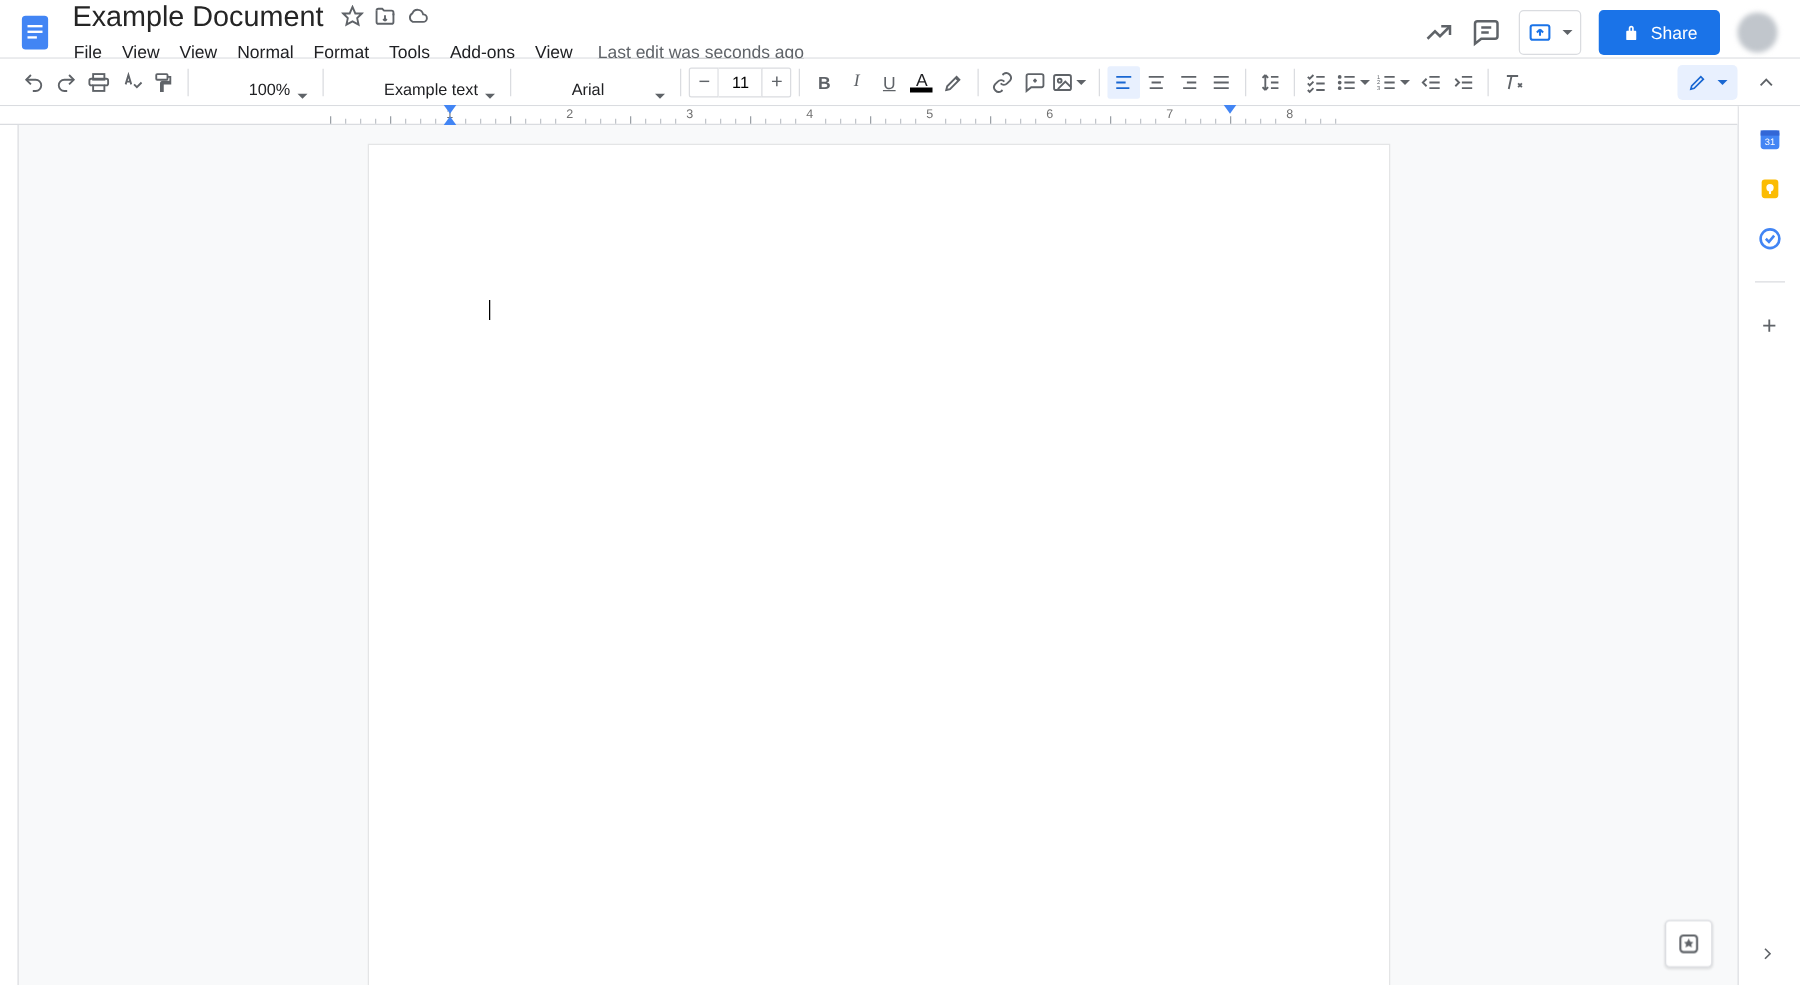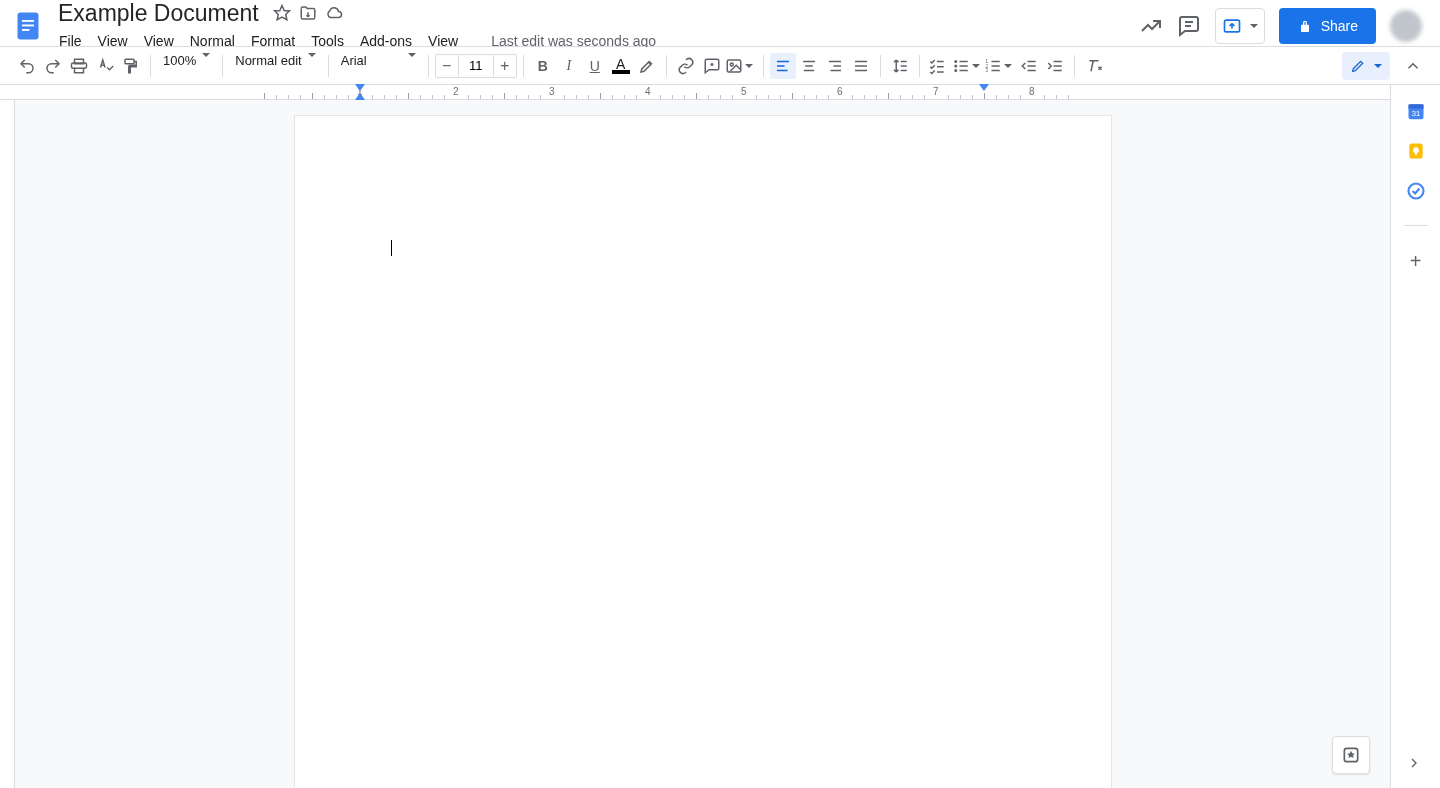--- a/index.html
+++ b/index.html
@@ -18,34 +18,34 @@
   .title-row{display:flex;align-items:center;height:40px;gap:4px;}
   .docs-logo{width:40px;height:40px;display:flex;align-items:center;justify-content:center;}
   .docs-logo svg{width:36px;height:36px;}
   .title-area{display:flex;flex-direction:column;gap:0px;}
   .title-line{display:flex;align-items:center;gap:8px;}
   .doc-title{font-size:23px;color:#252525;padding:2px 6px;border-radius:4px;}
   .title-icons{display:flex;gap:8px;align-items:center;color:var(--icon-grey);}
   .title-icons .ticon{width:18px;height:18px;display:flex;align-items:center;justify-content:center;cursor:pointer;}
   .menubar{display:flex;gap:2px;font-size:14px;color:#202124;padding:0 0 2px 0;align-items:center;}
   .menu-item{padding:4px 7px;border-radius:4px;cursor:pointer;}
-  .last-edit{color:var(--grey-text);text-decoration:underline;margin-left:24px;cursor:pointer;}
+  .last-edit{color:var(--grey-text);text-decoration:underline;margin-left:11px;cursor:pointer;}
   .header-spacer{flex:1;}
   .right-controls{display:flex;align-items:center;gap:14px;padding-right:10px;}
   .hdr-icon{width:24px;height:24px;display:flex;align-items:center;justify-content:center;cursor:pointer;color:var(--icon-grey);}
   .present-btn{display:flex;align-items:center;border:1px solid var(--border);border-radius:4px;height:36px;padding:0 6px;gap:4px;cursor:pointer;}
   .share-btn{background:var(--blue);color:#fff;border:none;border-radius:4px;height:36px;padding:0 18px;display:flex;align-items:center;gap:8px;font-size:14px;font-weight:500;cursor:pointer;}
   .avatar{width:32px;height:32px;border-radius:50%;background:#c1c6cc;filter:blur(2px);}
   
   .toolbar{height:38px;display:flex;align-items:center;padding:0 14px;gap:0;border-bottom:1px solid var(--border);background:#fff;}
   .sep{width:1px;height:22px;background:var(--border);margin:0 6px;}
   .tbtn{min-width:26px;height:26px;display:flex;align-items:center;justify-content:center;border-radius:2px;cursor:pointer;color:var(--icon-grey);position:relative;}
   .tbtn.selected{background:var(--selected);color:#1967d2;}
   .tbtn svg{width:18px;height:18px;}
-  .dd-wrap{display:flex;align-items:flex-start;gap:2px;padding:0 6px;height:26px;border-radius:2px;cursor:pointer;color:#202124;}
+  .dd-wrap{display:flex;align-items:flex-end;gap:2px;padding:0 6px;height:26px;border-radius:2px;cursor:pointer;color:#202124;margin-left:36px;}
   .caret{border-left:4px solid transparent;border-right:4px solid transparent;border-top:4px solid var(--icon-grey);margin-left:4px;}
   .fontsize-box{display:flex;align-items:center;gap:0;}
   .fs-btn{width:24px;height:24px;border:1px solid var(--border);display:flex;align-items:center;justify-content:center;cursor:pointer;font-size:16px;color:var(--grey-text);}
   .fs-input{width:34px;height:24px;border:1px solid var(--border);border-left:none;border-right:none;text-align:center;font-size:13px;}
   .text-color{display:flex;flex-direction:column;align-items:center;cursor:pointer;}
   .tc-a{font-size:14px;color:#202124;line-height:12px;}
   .tc-bar{width:18px;height:4px;background:#000;}
   .toolbar-spacer{flex:1;}
   .mode-pill{display:flex;align-items:center;gap:4px;background:var(--selected);border-radius:4px;height:28px;padding:0 8px;cursor:pointer;color:#1967d2;}
   
@@ -192,21 +192,21 @@
         <path d="M16 6h3v7h-8v8h-2v-8a2 2 0 0 1 2-2h8"></path>
       </svg>
     </div>
   <div class="sep"></div>
   <div class="dd-wrap">
       <span>100%</span>
       <span class="caret"></span>
     </div>
   <div class="sep"></div>
   <div class="dd-wrap" style="min-width:90px;">
-      <span>Normal edit</span>
+      <span>Example text</span>
       <span class="caret"></span>
     </div>
   <div class="sep"></div>
   <div class="dd-wrap" style="min-width:80px;gap:37px;">
       <span>Arial</span>
       <span class="caret"></span>
     </div>
   <div class="sep"></div>
   <div class="fontsize-box">
     <div class="fs-btn" style="border-radius:2px 0 0 2px">−</div>

